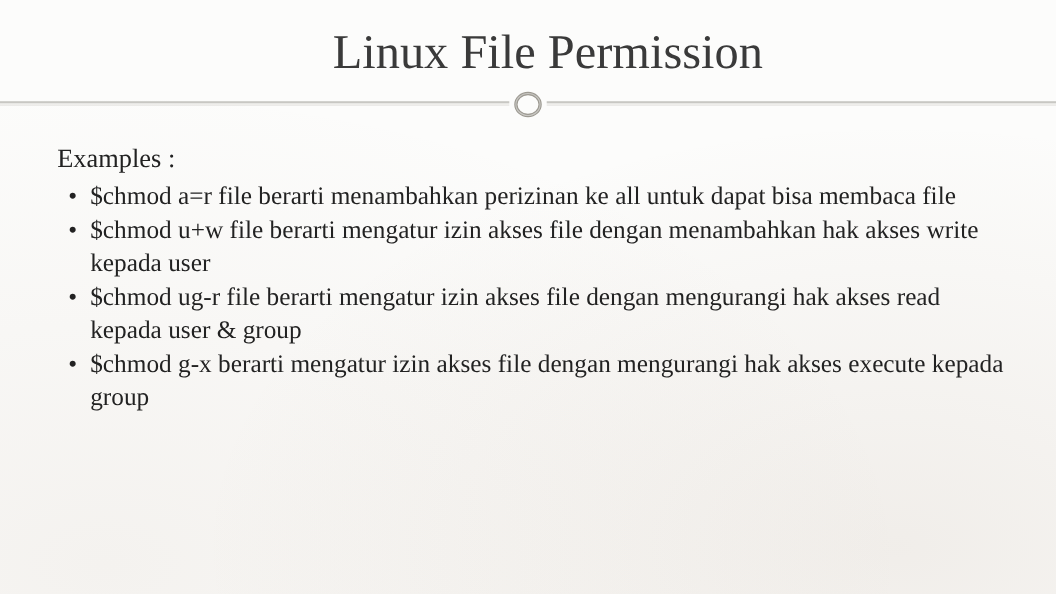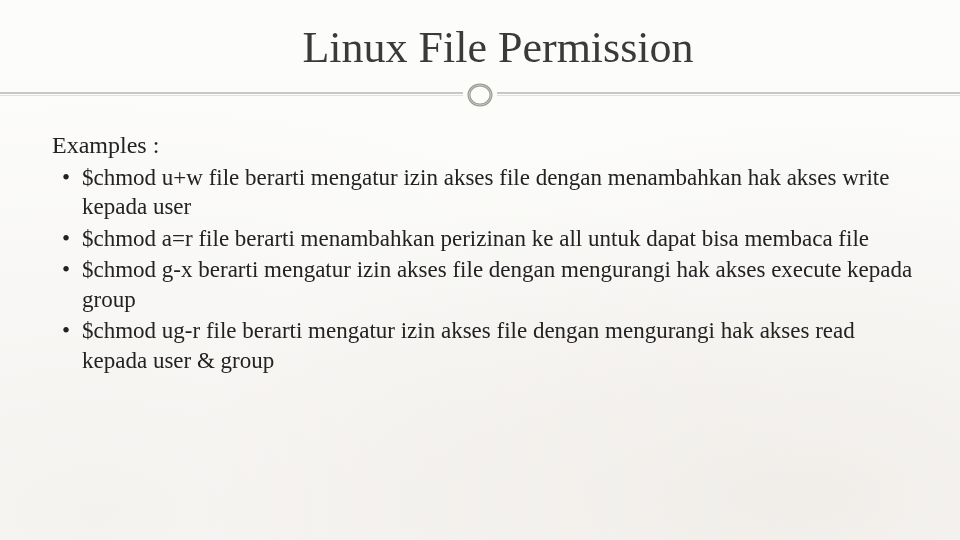--- a/index.html
+++ b/index.html
@@ -114,26 +114,26 @@
       <ellipse cx="15" cy="15" rx="11" ry="10" fill="none" stroke="#9d9a92" stroke-width="3"></ellipse>
       <ellipse cx="15" cy="15" rx="11" ry="10" fill="none" stroke="#c8c7c3" stroke-width="1"></ellipse>
     </svg>
   </div>
 
   <div class="content">
     <div class="heading">Examples :</div>
 
     <ul class="bullets">
       <li>
+        <span class="cmd">$chmod a=r file</span><span> berarti menambahkan perizinan ke all untuk dapat bisa membaca file</span>
+      </li>
+      <li>
         <span class="cmd">$chmod u+w file</span><span> berarti mengatur izin akses file dengan menambahkan hak akses write kepada user</span>
       </li>
       <li>
-        <span class="cmd">$chmod a=r file</span><span> berarti menambahkan perizinan ke all untuk dapat bisa membaca file</span>
+        <span class="cmd">$chmod ug-r</span><span> file berarti mengatur izin akses file dengan mengurangi hak akses read kepada user &amp; group</span>
       </li>
       <li>
         <span class="cmd">$chmod g-x</span><span> berarti mengatur izin akses file dengan mengurangi hak akses execute kepada group</span>
-      </li>
-      <li>
-        <span class="cmd">$chmod ug-r</span><span> file berarti mengatur izin akses file dengan mengurangi hak akses read kepada user &amp; group</span>
       </li>
     </ul>
   </div>
 </div>
 
 </body></html>

